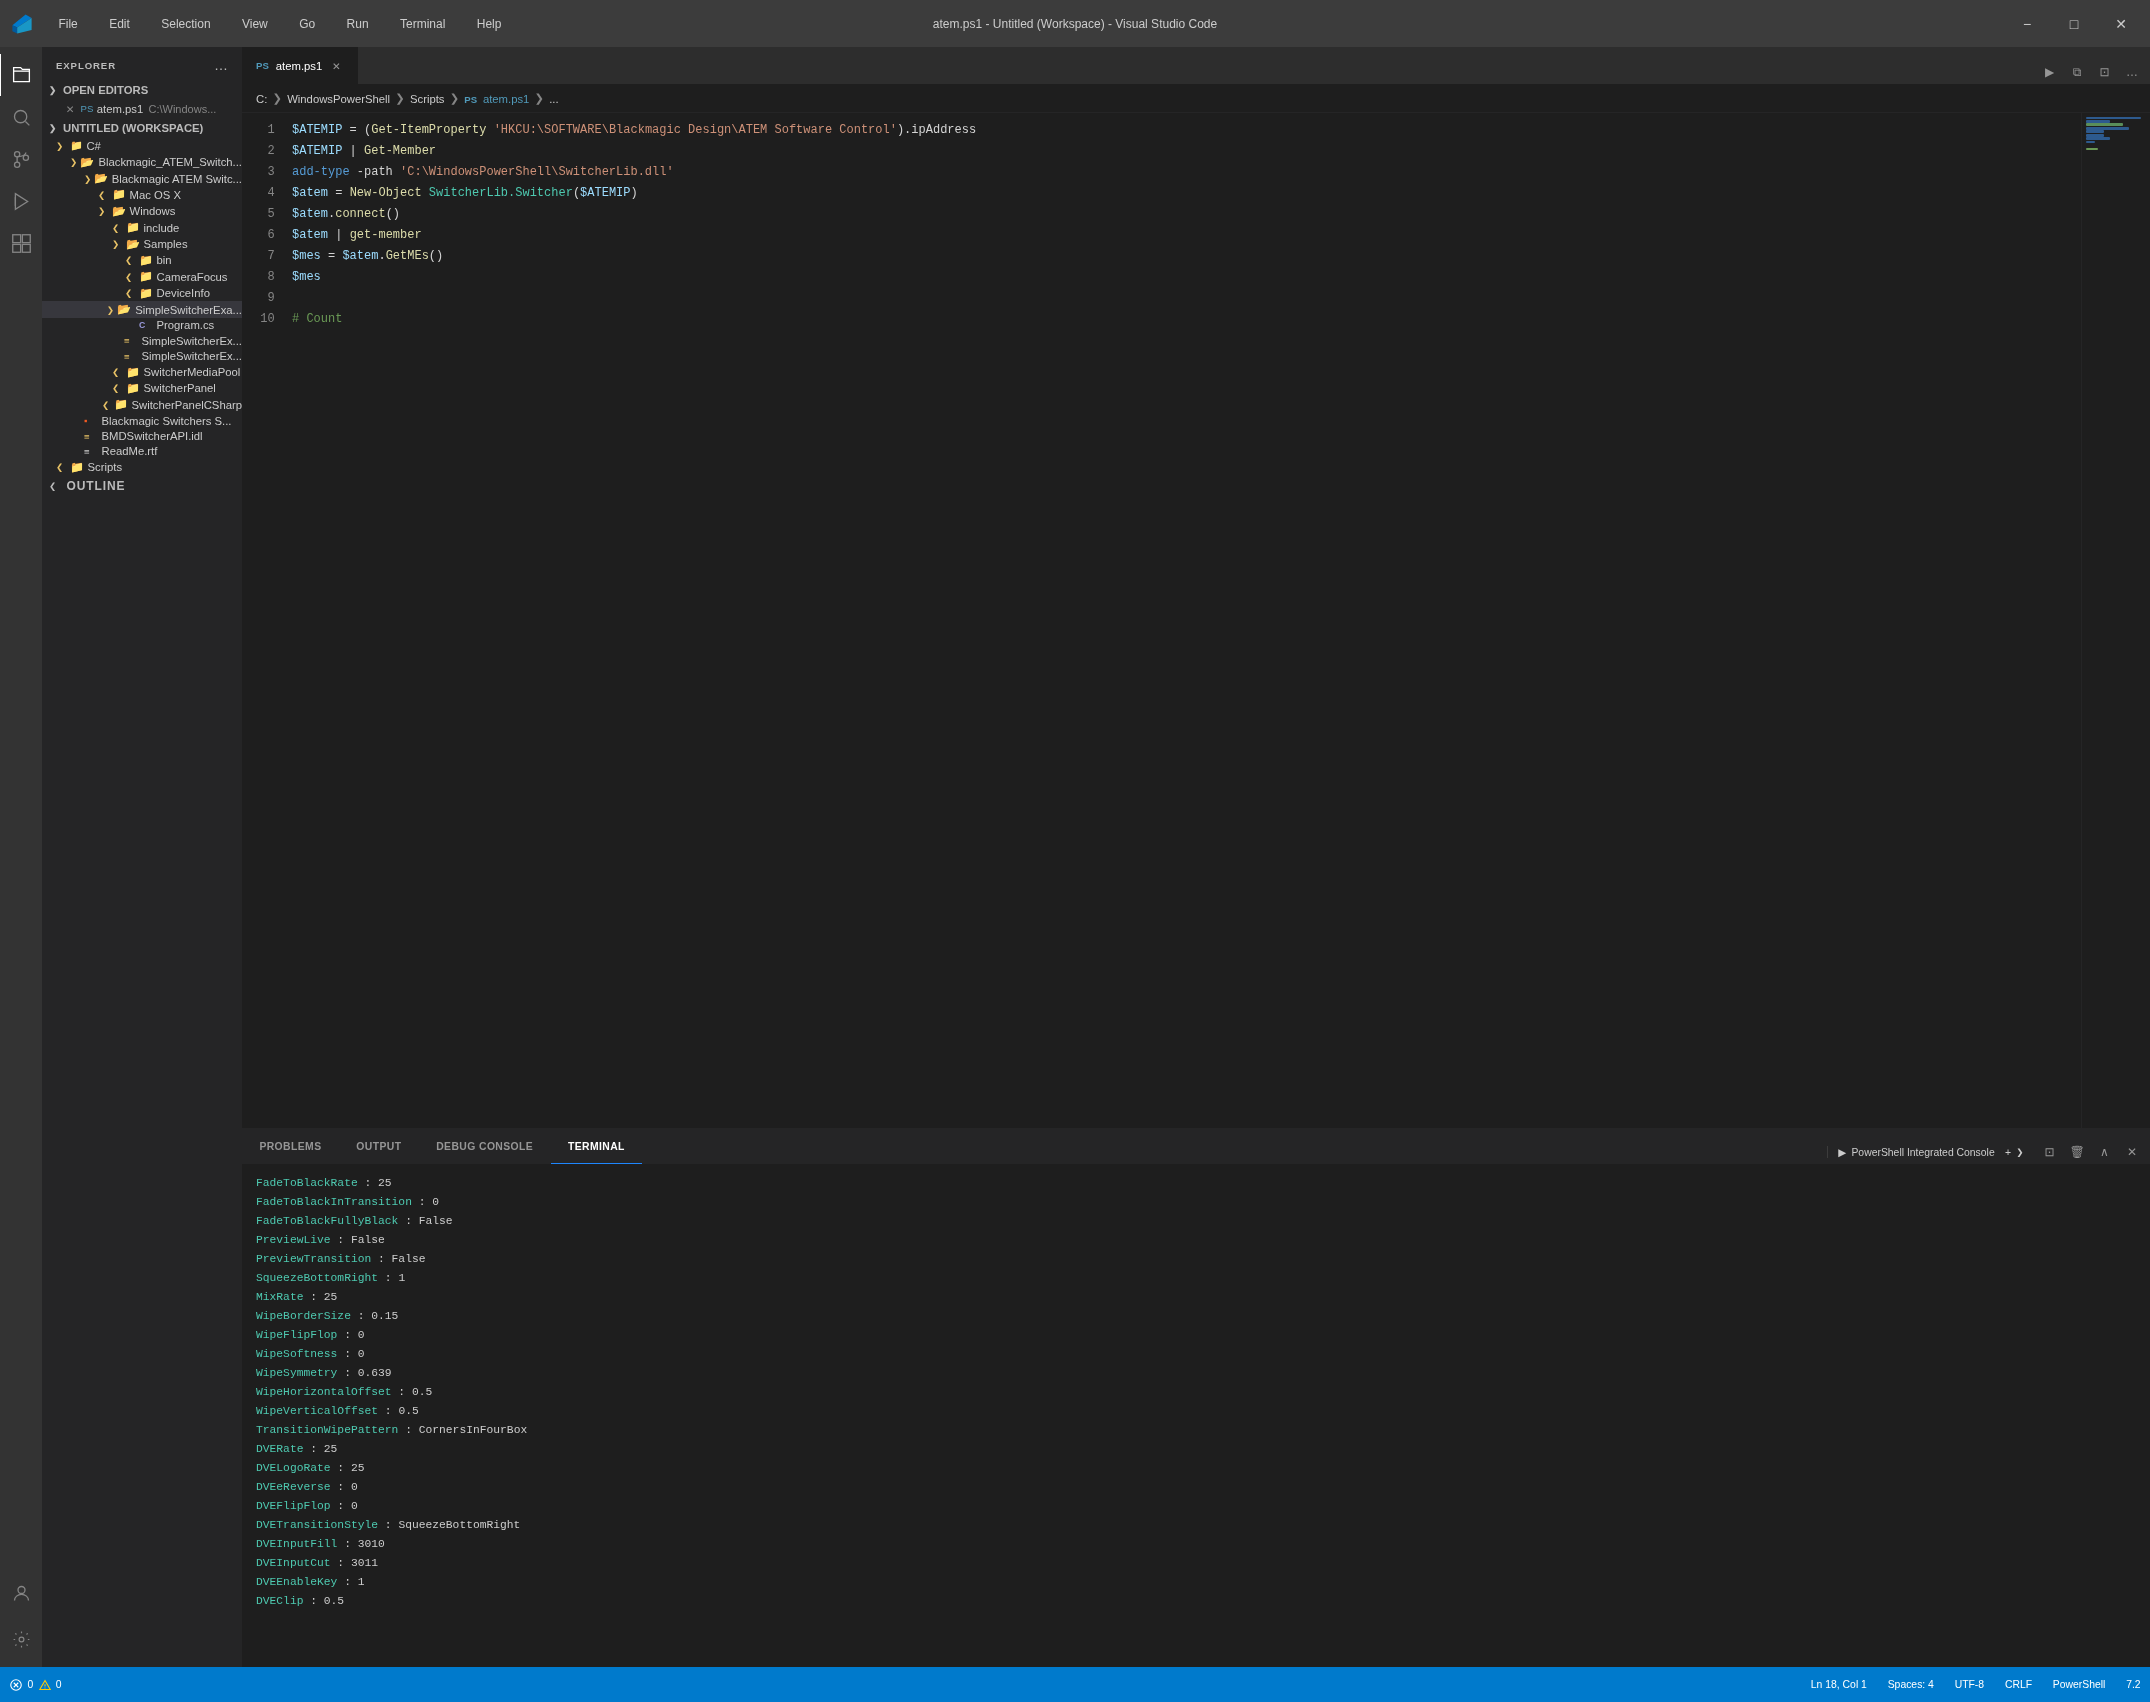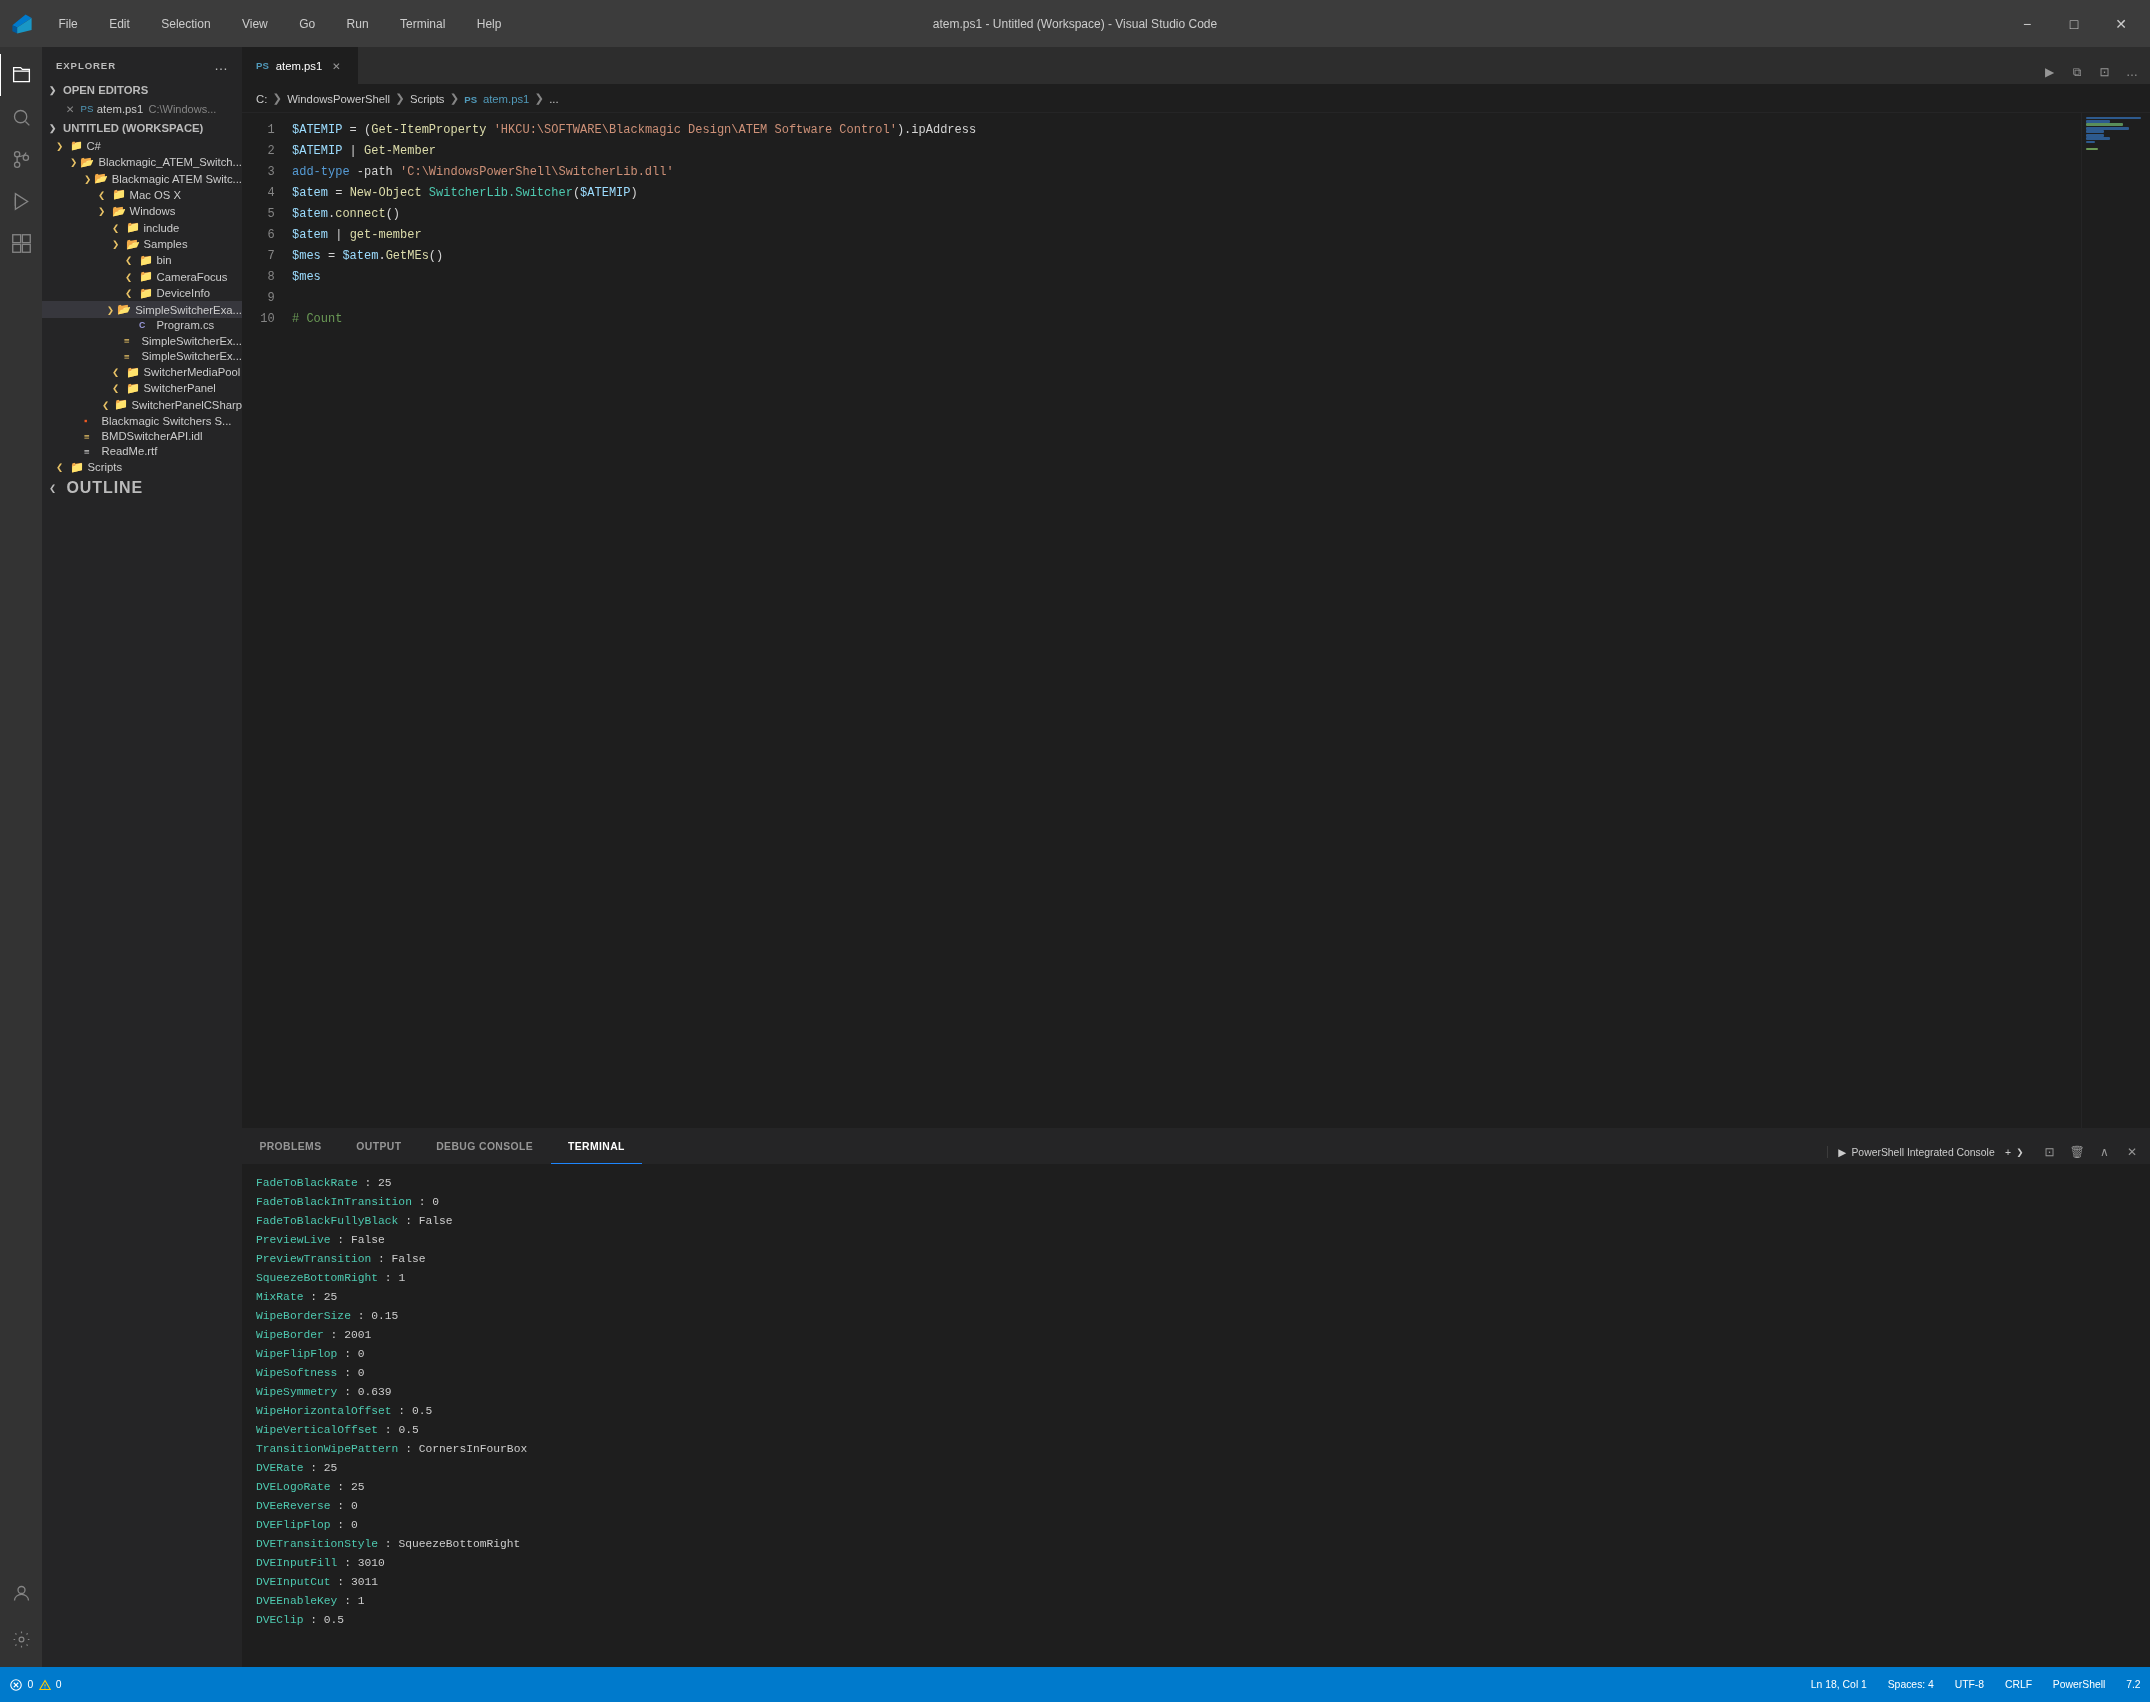--- a/index.html
+++ b/index.html
@@ -406,21 +406,21 @@
 
     
     #outline-section {
       padding: 3.5px 7px;
       cursor: pointer;
       display: flex;
       align-items: center;
       gap: 3.5px;
     }
     .outline-title {
-      font-size: 16px;
+      font-size: 12px;
       font-weight: 700;
       color: #bbbbbb;
       letter-spacing: 0.9px;
       text-transform: uppercase;
     }
   </style>
 </head>
 <body>
 
 <div id="title-bar">
@@ -764,21 +764,20 @@
 
       <div id="terminal-content">
         <div><span class="term-prop">FadeToBlackRate</span><span class="term-sep">           : </span><span class="term-val">25</span></div>
         <div><span class="term-prop">FadeToBlackInTransition</span><span class="term-sep">   : </span><span class="term-val">0</span></div>
         <div><span class="term-prop">FadeToBlackFullyBlack</span><span class="term-sep">     : </span><span class="term-val">False</span></div>
         <div><span class="term-prop">PreviewLive</span><span class="term-sep">               : </span><span class="term-val">False</span></div>
         <div><span class="term-prop">PreviewTransition</span><span class="term-sep">         : </span><span class="term-val">False</span></div>
         <div><span class="term-prop">SqueezeBottomRight</span><span class="term-sep">       : </span><span class="term-val">1</span></div>
         <div><span class="term-prop">MixRate</span><span class="term-sep">                   : </span><span class="term-val">25</span></div>
         <div><span class="term-prop">WipeBorderSize</span><span class="term-sep">            : </span><span class="term-val">0.15</span></div>
-        <div><span class="term-prop">WipeBorder</span><span class="term-sep">                : </span><span class="term-val">2001</span></div>
         <div><span class="term-prop">WipeFlipFlop</span><span class="term-sep">              : </span><span class="term-val">0</span></div>
         <div><span class="term-prop">WipeSoftness</span><span class="term-sep">              : </span><span class="term-val">0</span></div>
         <div><span class="term-prop">WipeSymmetry</span><span class="term-sep">              : </span><span class="term-val">0.639</span></div>
         <div><span class="term-prop">WipeHorizontalOffset</span><span class="term-sep">      : </span><span class="term-val">0.5</span></div>
         <div><span class="term-prop">WipeVerticalOffset</span><span class="term-sep">        : </span><span class="term-val">0.5</span></div>
         <div><span class="term-prop">TransitionWipePattern</span><span class="term-sep">     : </span><span class="term-val">CornersInFourBox</span></div>
         <div><span class="term-prop">DVERate</span><span class="term-sep">                   : </span><span class="term-val">25</span></div>
         <div><span class="term-prop">DVELogoRate</span><span class="term-sep">               : </span><span class="term-val">25</span></div>
         <div><span class="term-prop">DVEeReverse</span><span class="term-sep">               : </span><span class="term-val">0</span></div>
         <div><span class="term-prop">DVEFlipFlop</span><span class="term-sep">               : </span><span class="term-val">0</span></div>

